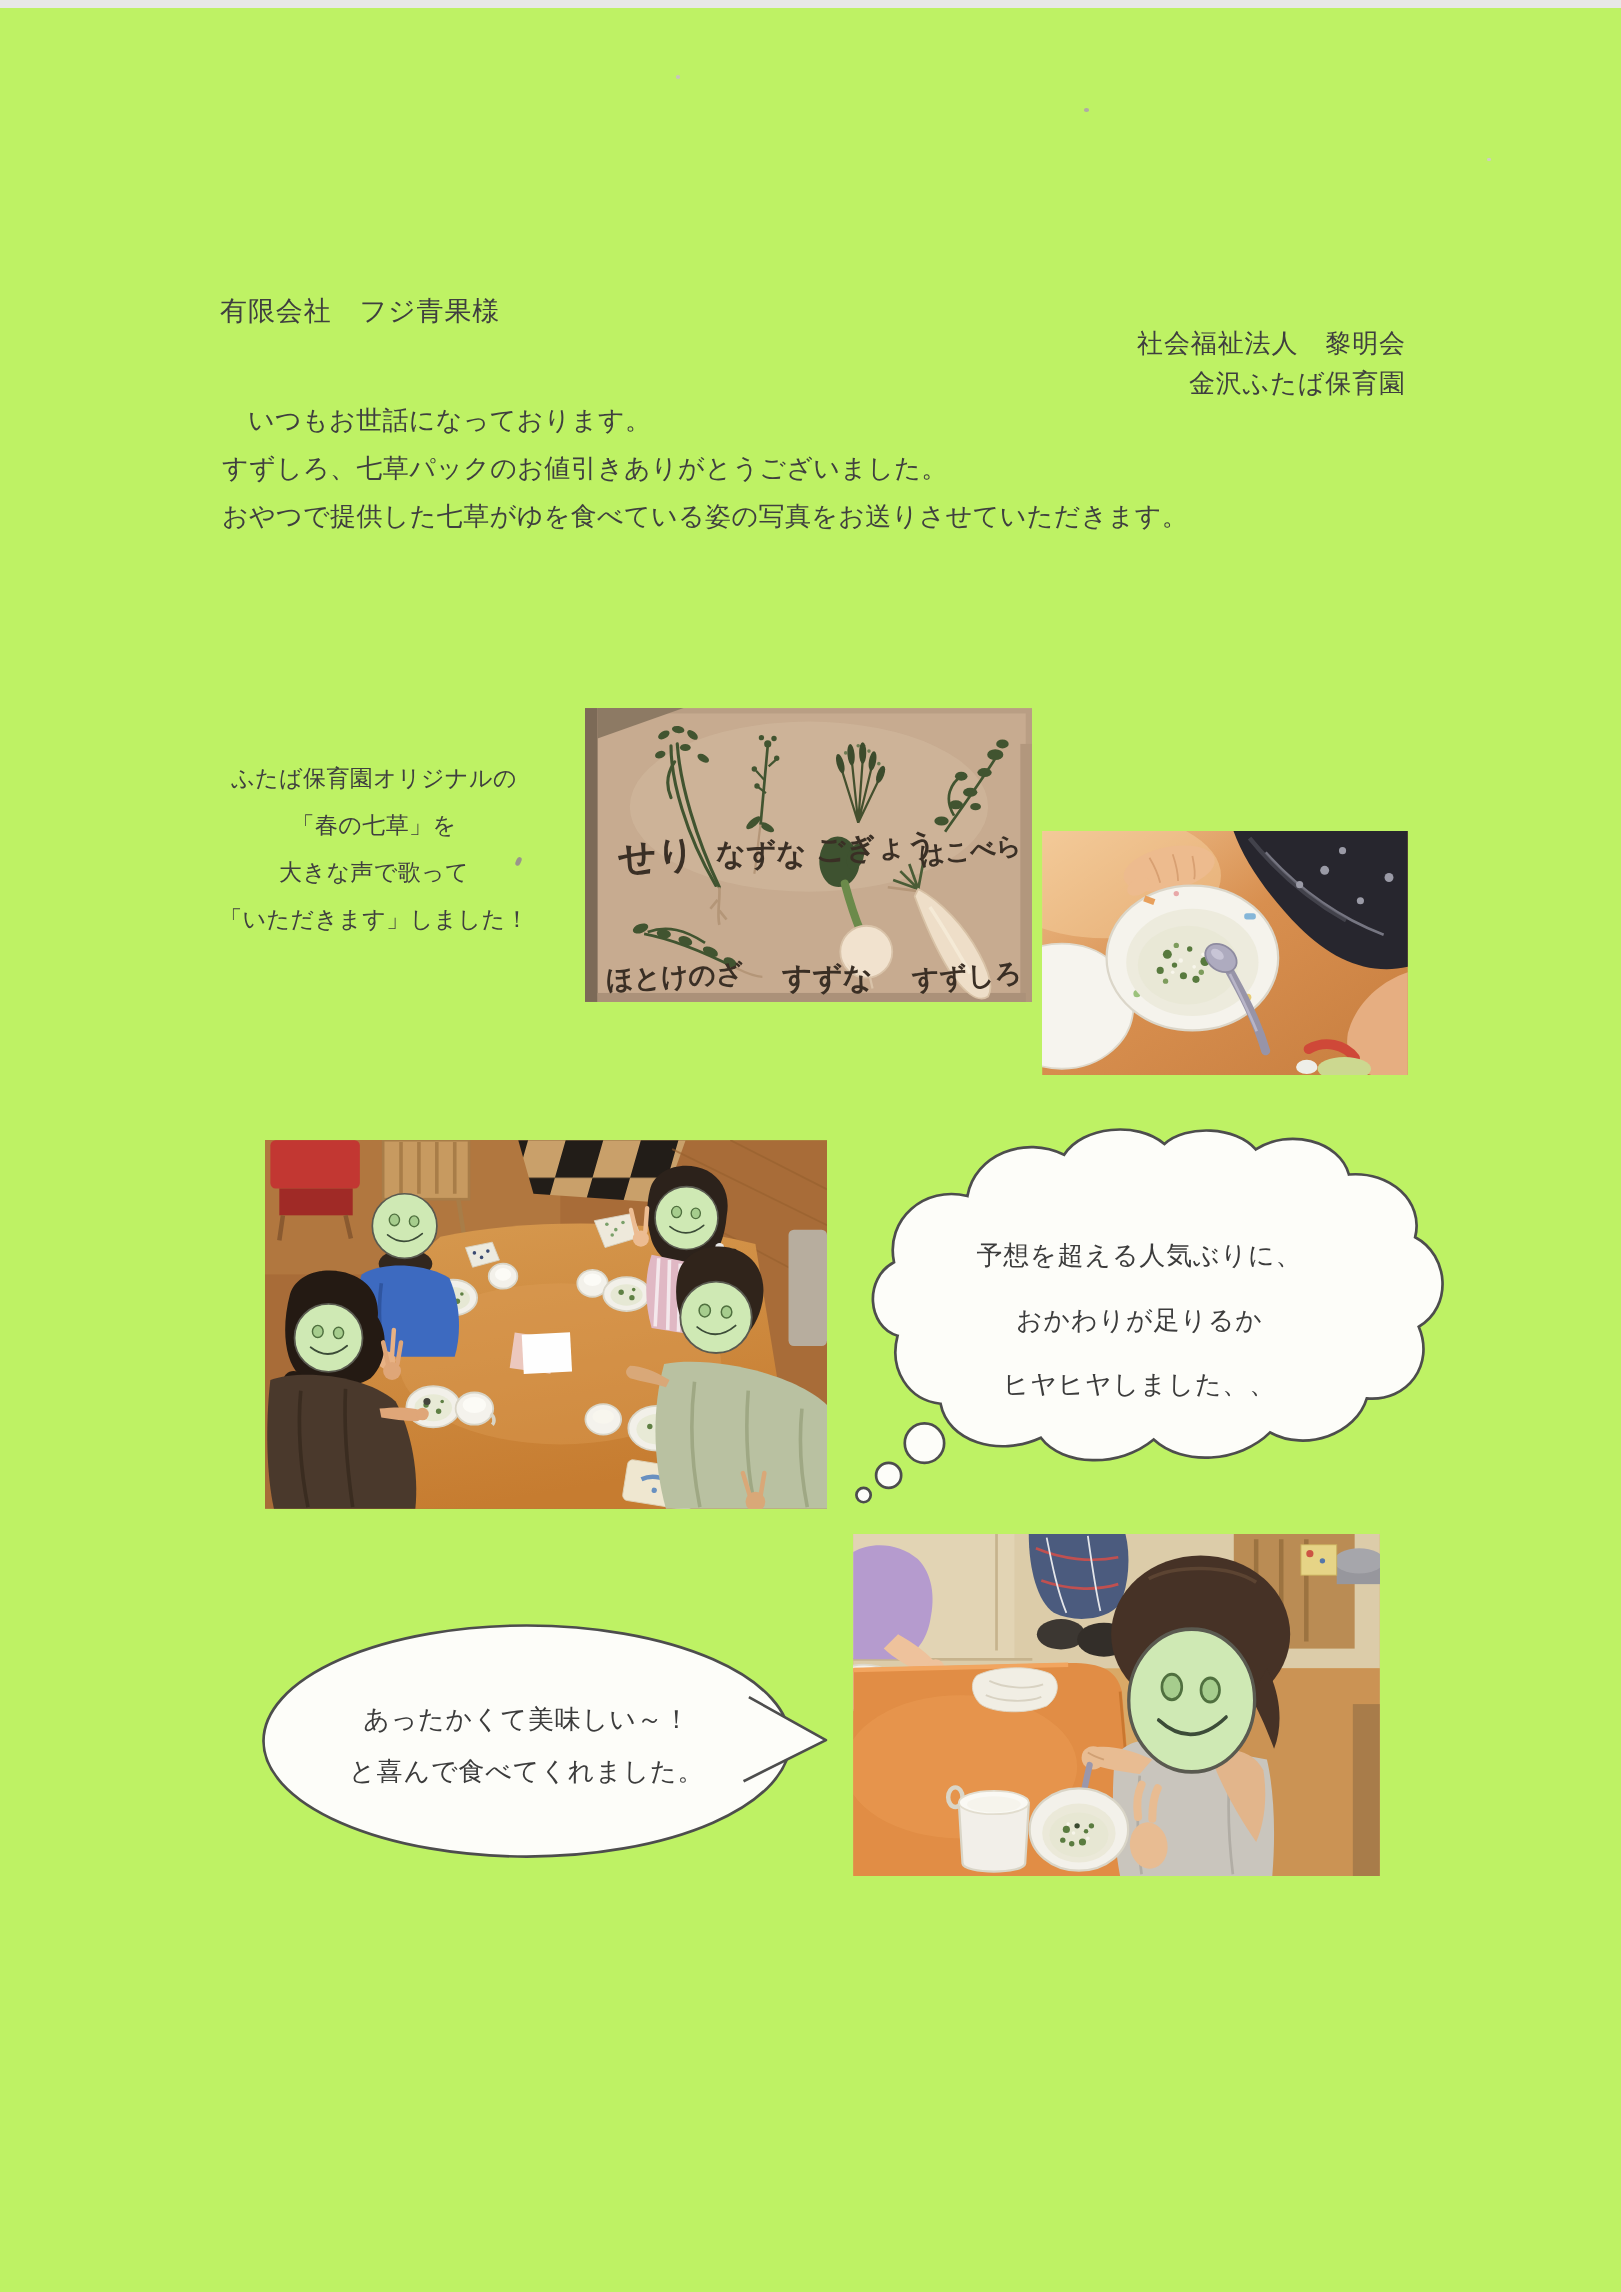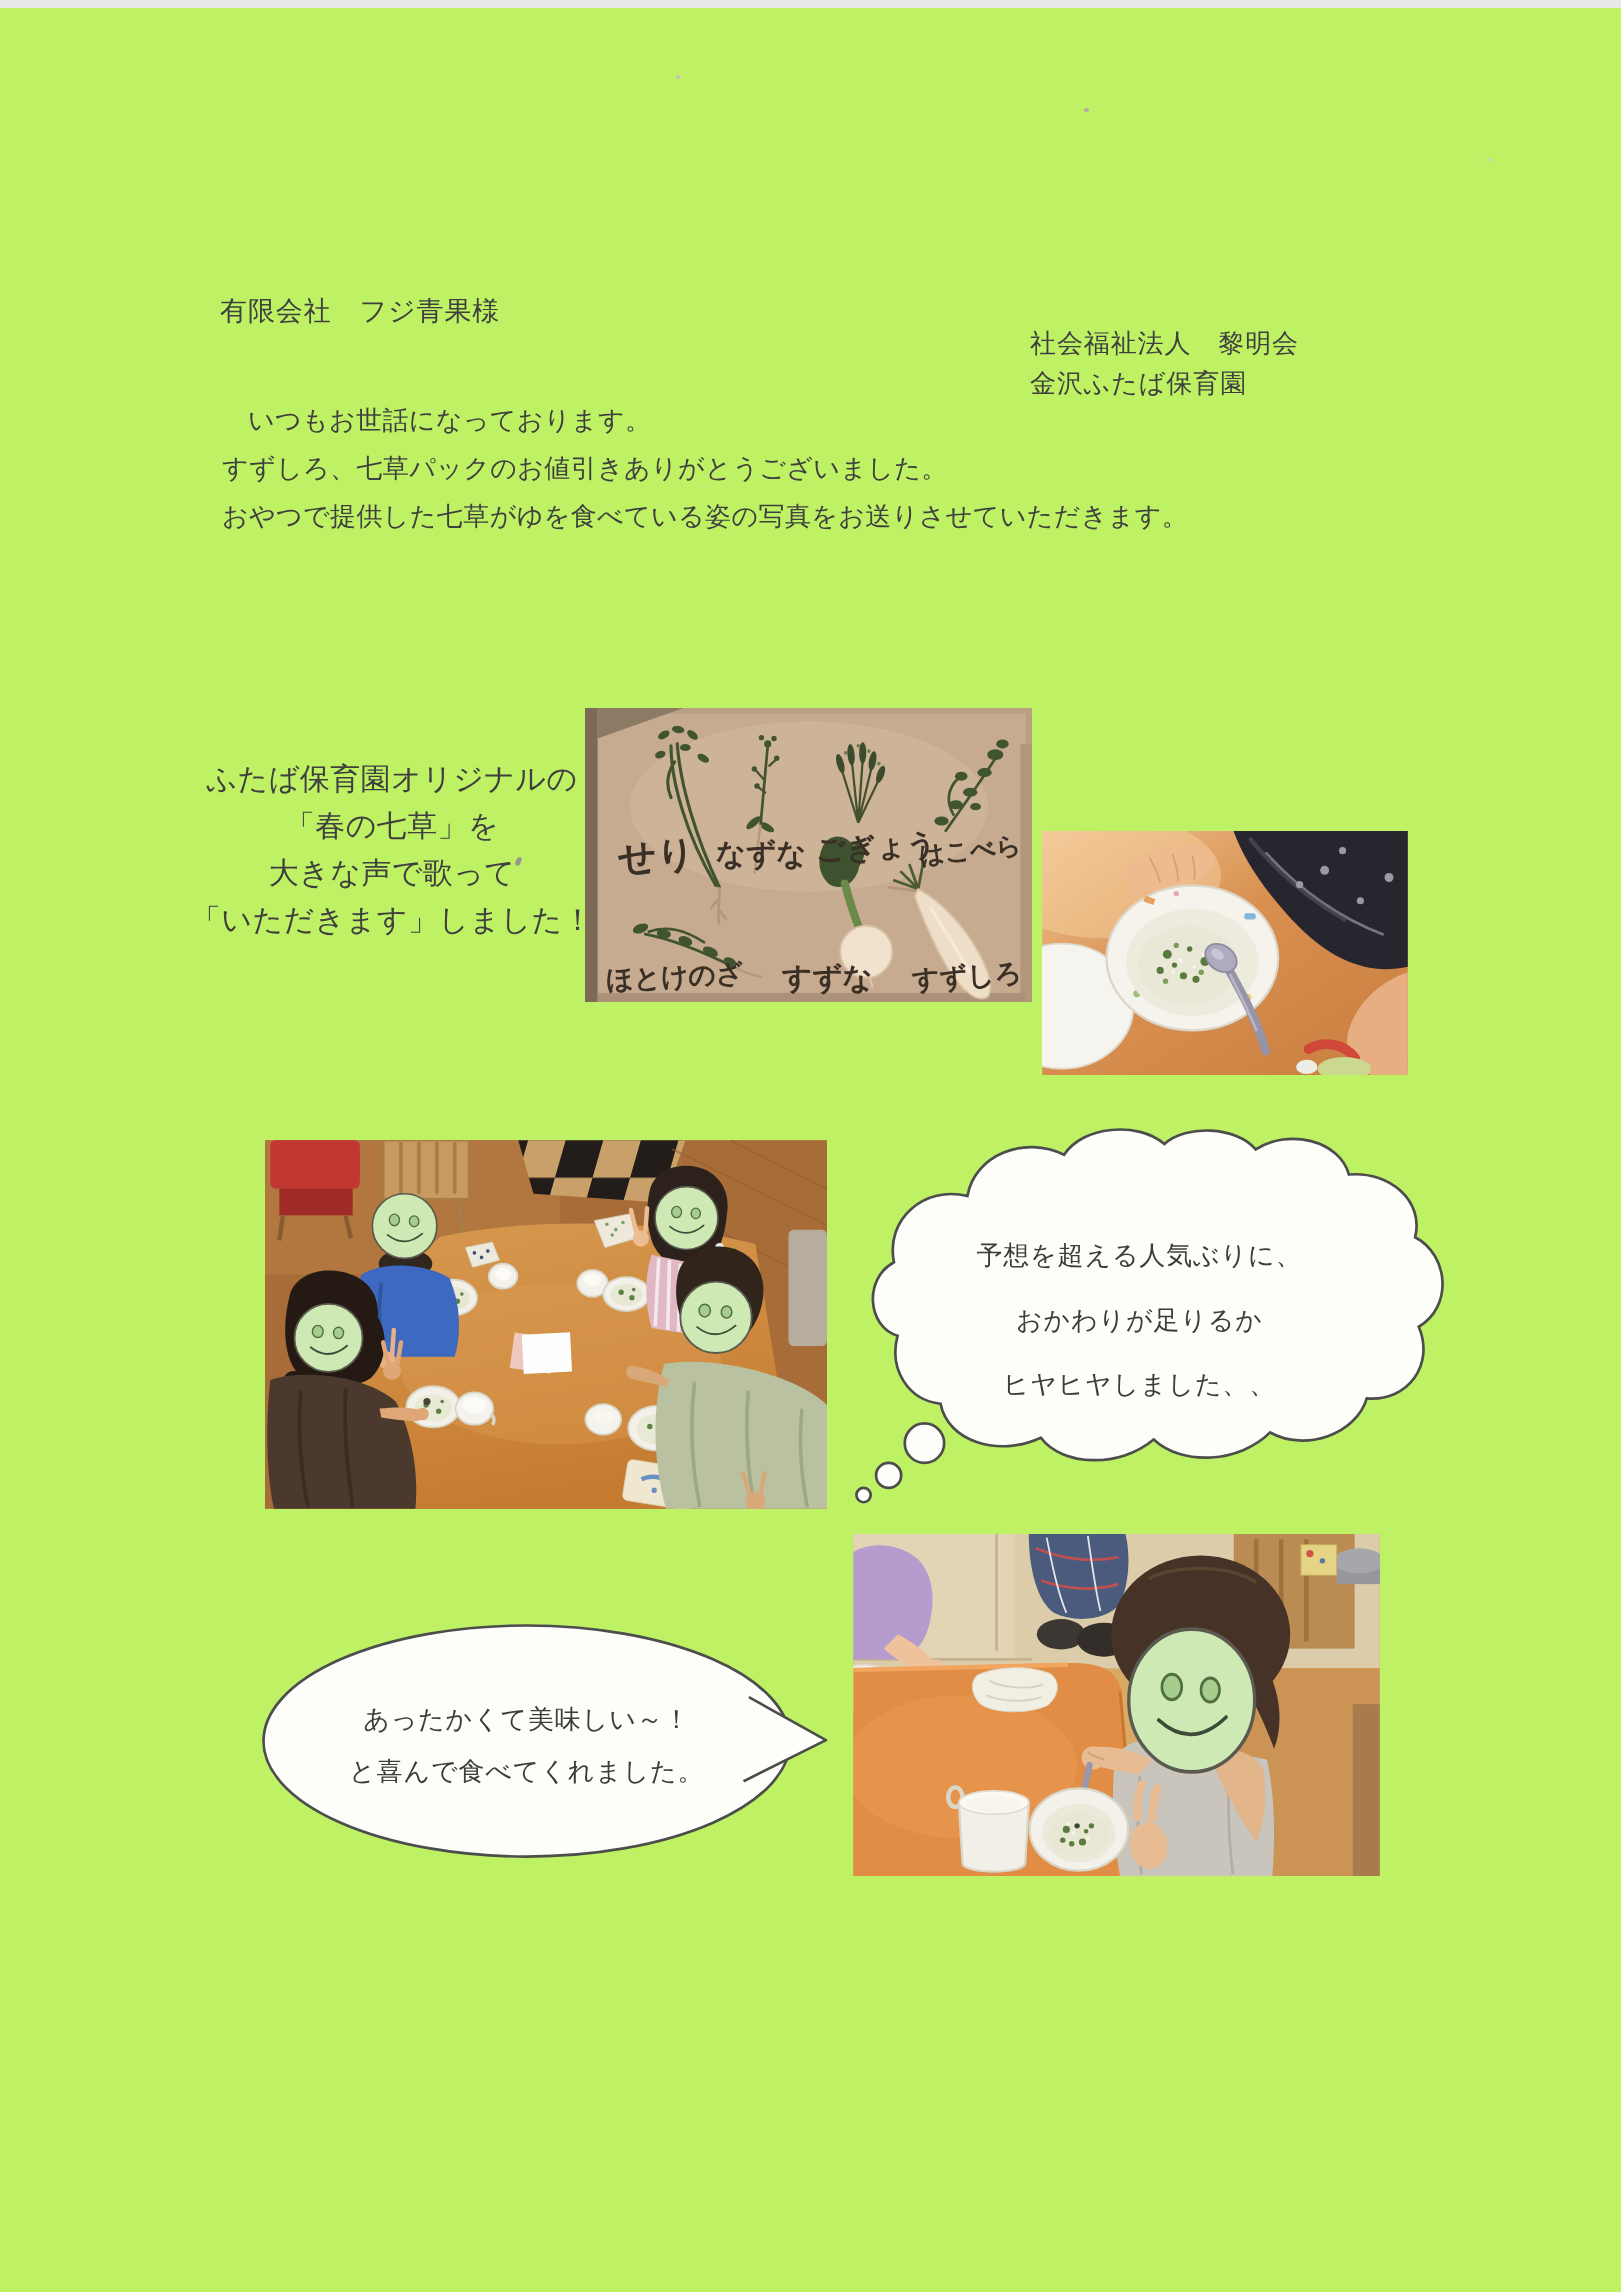--- a/index.html
+++ b/index.html
@@ -3,24 +3,24 @@
 <meta charset="utf-8">
 <style>
   html,body{margin:0;padding:0;}
   body{background:#e8e8e8;font-family:"Liberation Sans","DejaVu Sans",sans-serif;}
   .page{
     position:relative;width:1621px;height:2293px;margin:8px auto;
     background:#bef264;overflow:hidden;color:#3f3f3f;
   }
   .abs{position:absolute;}
   .addressee{left:220px;top:285px;font-size:27px;letter-spacing:0.9px;}
-  .sender{left:1030px;top:315px;width:376px;text-align:left;font-size:26px;line-height:40px;letter-spacing:0.9px;}
+  .sender{left:1030px;top:315px;width:376px;text-align:right;font-size:26px;line-height:40px;letter-spacing:0.9px;}
   .body-text{left:222px;top:388px;width:1075px;font-size:26px;line-height:48px;letter-spacing:0.4px;}
   .body-text .l0{padding-left:26px;}
-  .caption{left:141px;top:747px;width:502px;text-align:center;font-size:30px;line-height:47px;letter-spacing:0.4px;}
+  .caption{left:123px;top:747px;width:502px;text-align:center;font-size:23px;line-height:47px;letter-spacing:0.4px;}
   .footer-line{left:358px;top:1927px;width:905px;text-align:center;font-size:29.6px;font-weight:bold;color:#2e2e2e;letter-spacing:0.9px;}
   .speck{position:absolute;border-radius:50%;}
   svg text{font-family:"Liberation Sans","DejaVu Sans",sans-serif;}
 </style>
 </head>
 <body>
 
 <div class="page">
 
   <div class="speck" style="left:676px;top:67px;width:3.6px;height:3.6px;background:#c8c4bc;"></div>

